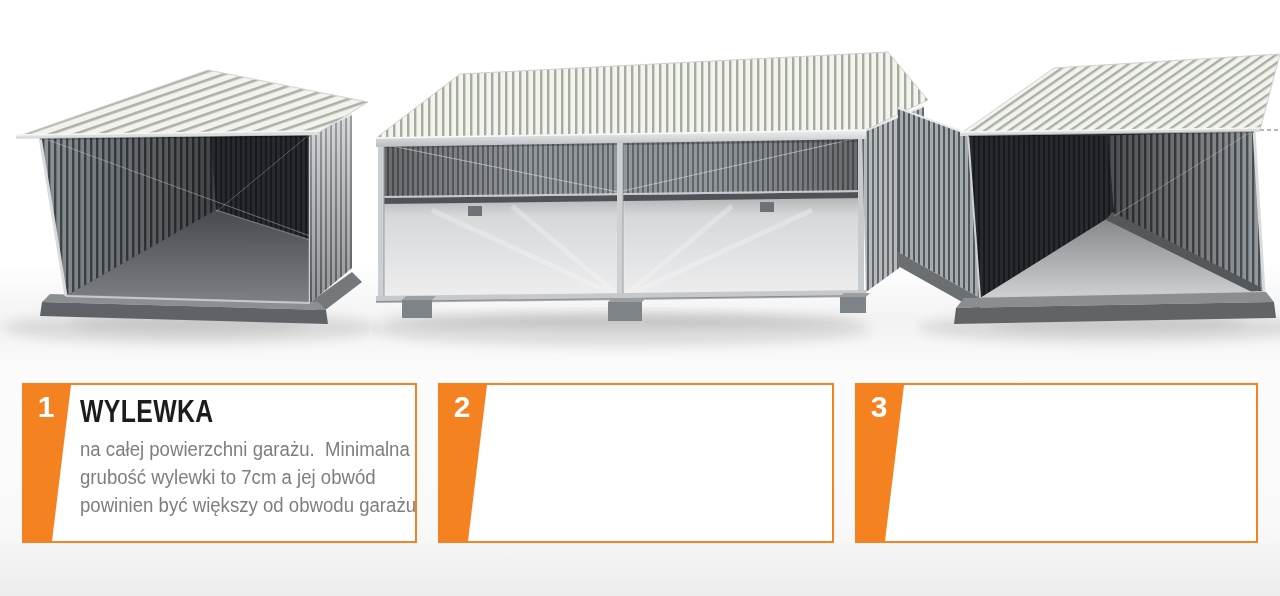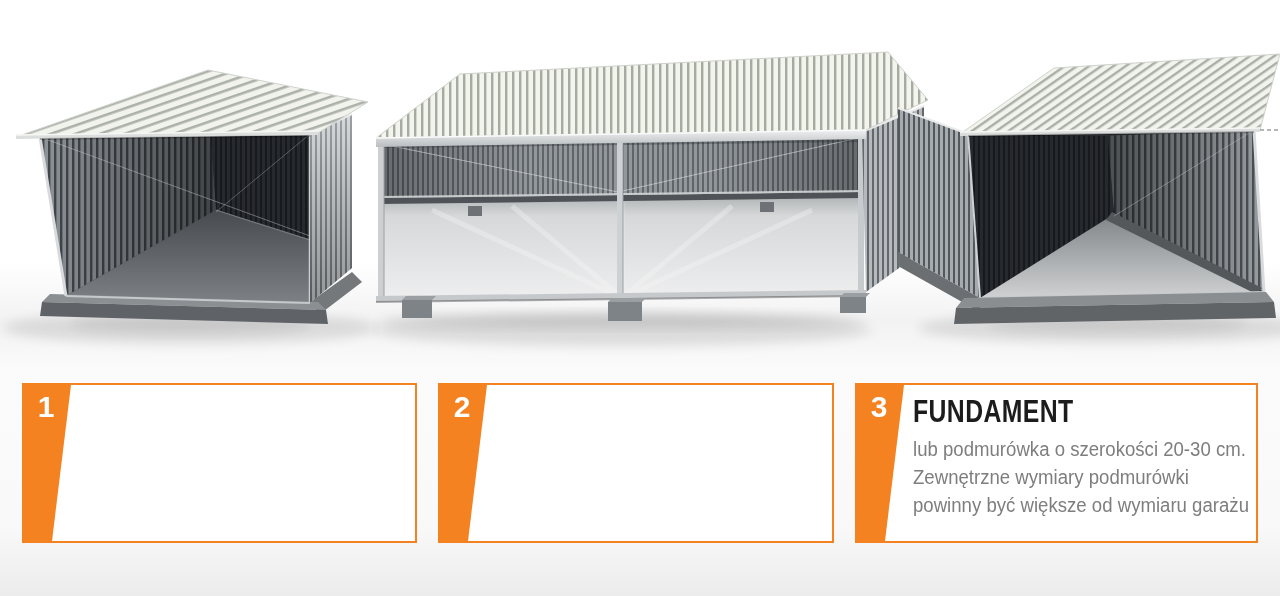--- a/index.html
+++ b/index.html
@@ -298,34 +298,34 @@
         <line x1="100" y1="96" x2="386" y2="92" stroke="#000" stroke-opacity="0.25" stroke-width="2"></line>
       </g>
     </svg>
   </div>
 
   <div class="cards">
 
     <div class="card card-1">
       <div class="panel"></div>
       <div class="num">1</div>
+      <div class="content">
+        <div class="title">WYLEWKA</div>
+        <div class="body">
+          <div class="line">na całej powierzchni garażu.  Minimalna</div>
+          <div class="line">grubość wylewki to 7cm a jej obwód</div>
+          <div class="line">powinien być większy od obwodu garażu</div>
+        </div>
+      </div>
     </div>
 
     <div class="card card-2">
       <div class="panel"></div>
       <div class="num">2</div>
     </div>
 
     <div class="card card-3">
       <div class="panel"></div>
       <div class="num">3</div>
-      <div class="content">
-        <div class="title">FUNDAMENT</div>
-        <div class="body">
-          <div class="line">lub podmurówka o szerokości 20-30 cm.</div>
-          <div class="line">Zewnętrzne wymiary podmurówki</div>
-          <div class="line">powinny być większe od wymiaru garażu</div>
-        </div>
-      </div>
     </div>
 
   </div>
 </div>
 
 </body></html>

